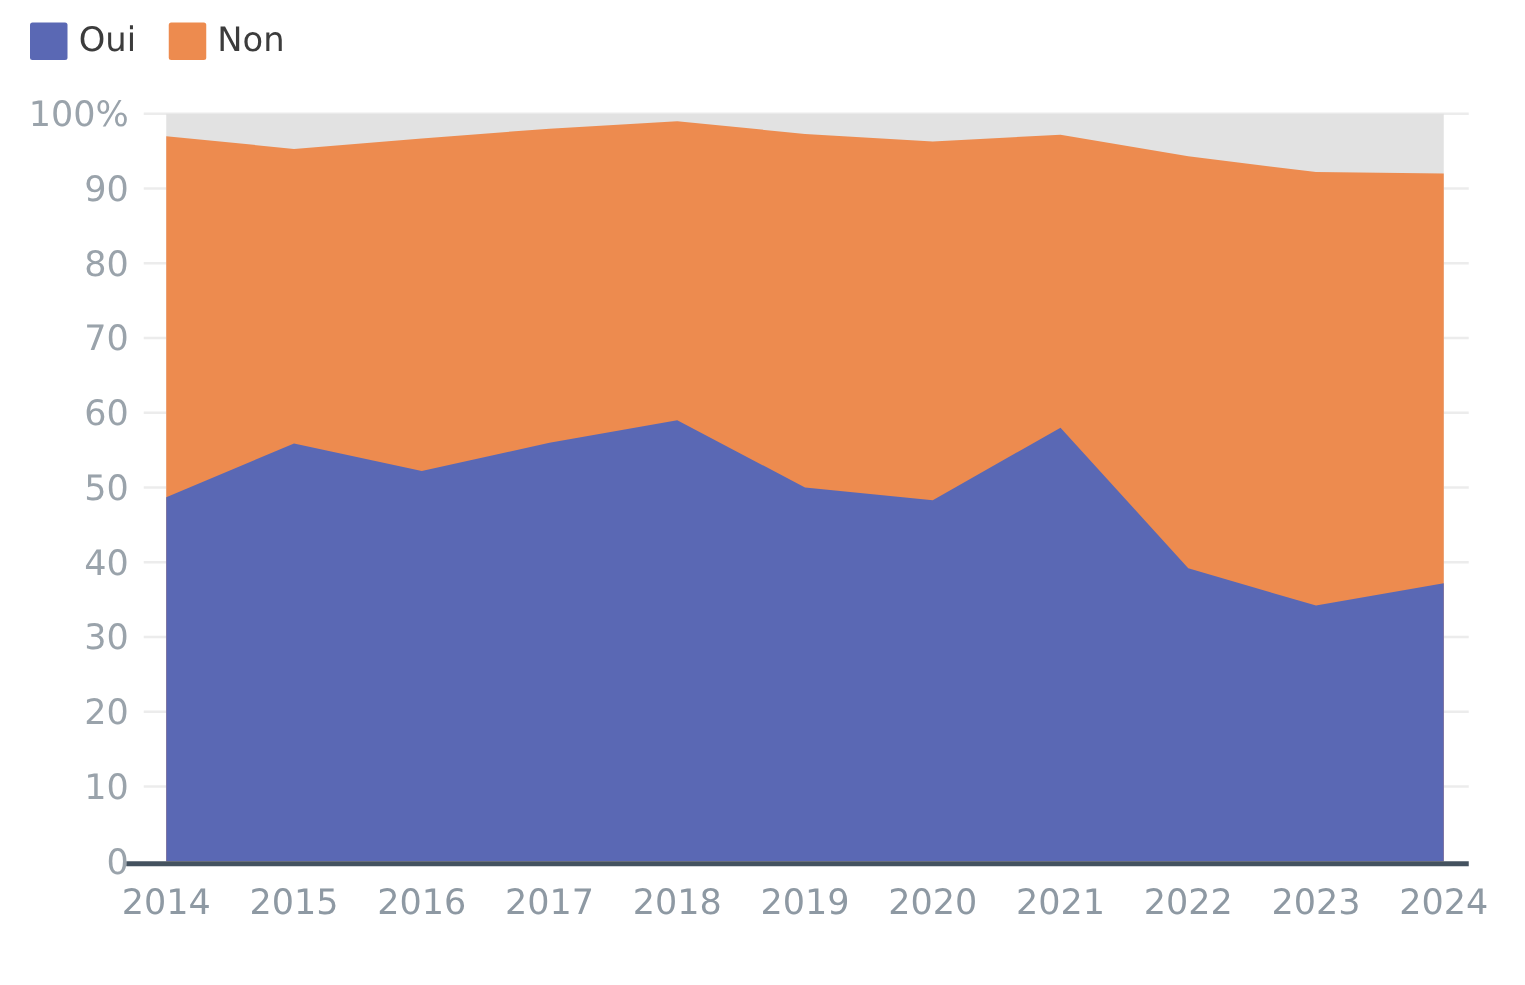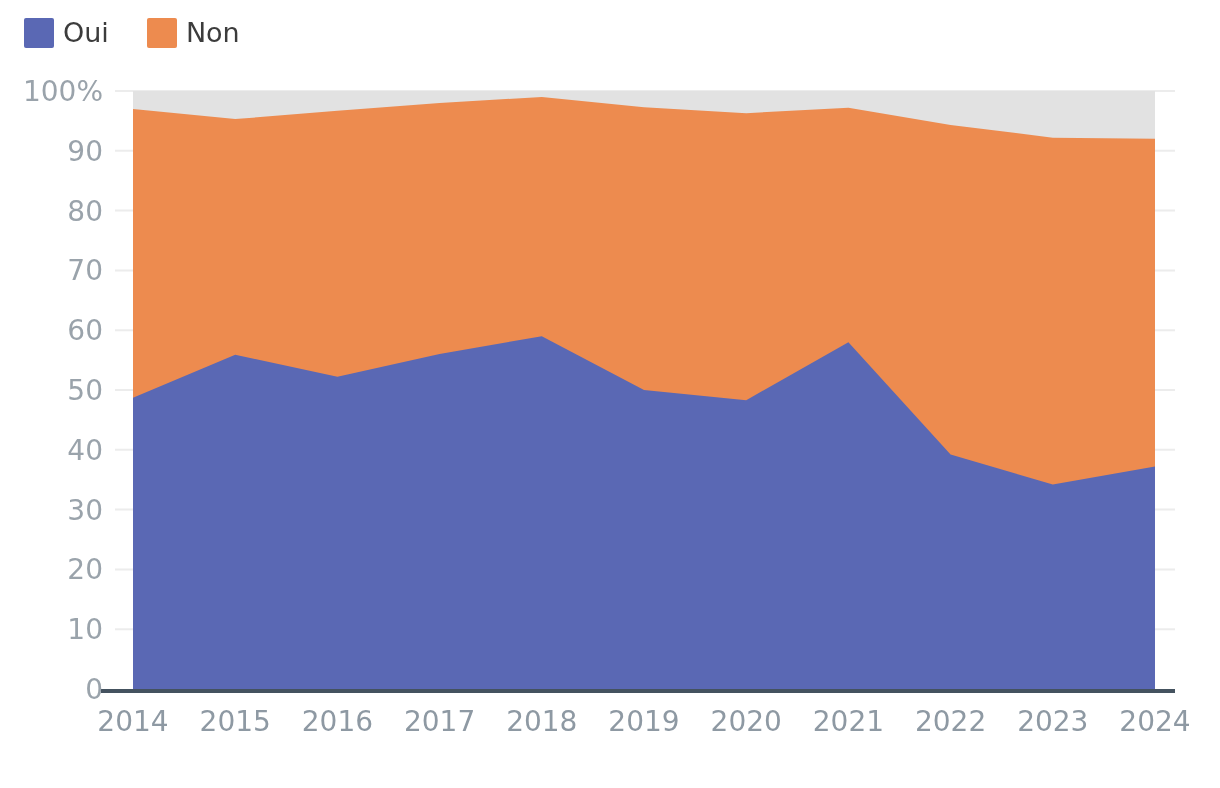--- a/index.html
+++ b/index.html
@@ -20,21 +20,21 @@
     background: #ffffff;
   }
 
   
   #legend {
     position: absolute;
     left: 24px;
     top: 14px;
     display: flex;
     align-items: center;
-    gap: 16px;
+    gap: 4px;
     height: 38px;
   }
   .legend-item {
     display: flex;
     align-items: center;
     margin-right: 22px;
   }
   .legend-swatch {
     width: 30px;
     height: 30px;

